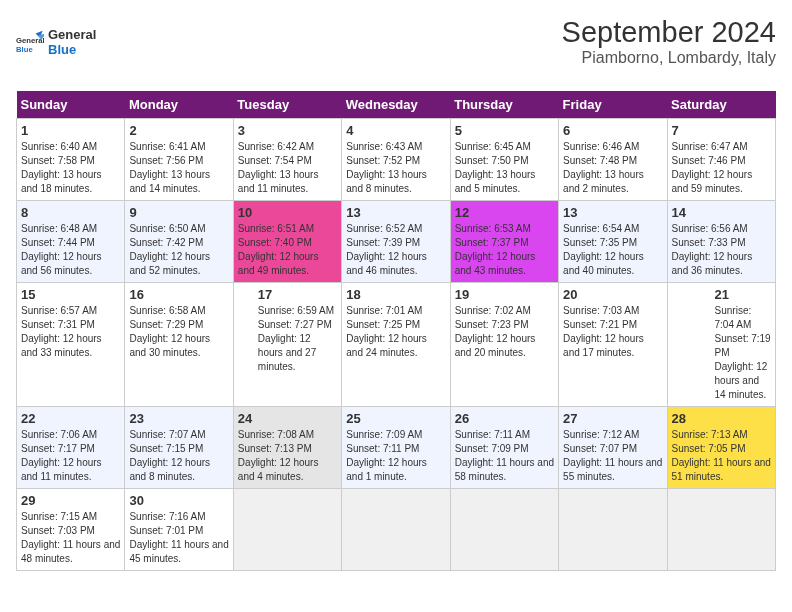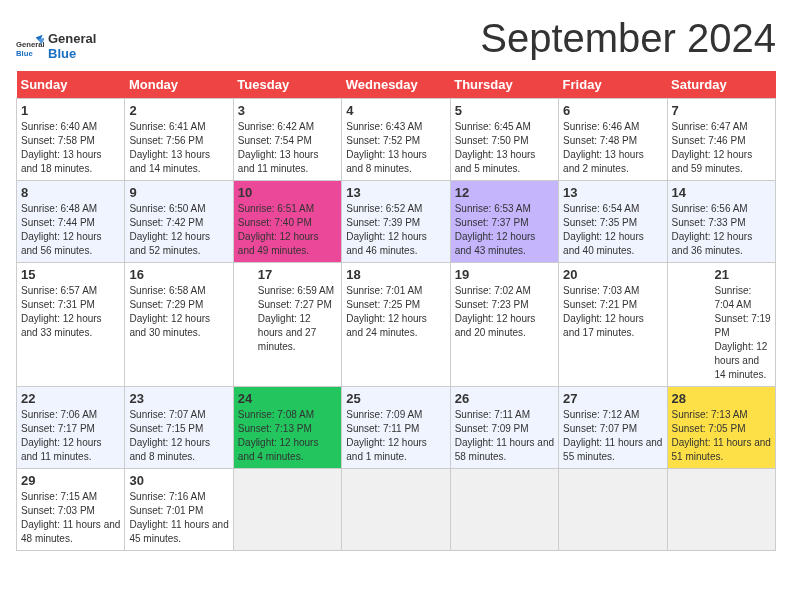--- a/index.html
+++ b/index.html
@@ -6,51 +6,51 @@
     body {
       font-family: Arial, sans-serif;
       background: #fff;
       width: 792px;
       min-height: 612px;
       padding: 16px;
     }
     .header-area {
       display: flex;
       justify-content: space-between;
-      align-items: flex-end;
-      margin-bottom: 10px;
+      align-items: center;
+      margin-bottom: 24px;
     }
     .logo {
       display: flex;
       align-items: center;
       gap: 4px;
     }
     .logo-bird {
       width: 28px;
       height: 28px;
     }
     .title-area {
       text-align: right;
     }
     .month-title {
-      font-size: 40px;
+      font-size: 29px;
       font-weight: normal;
       color: #333;
     }
     .location {
       font-size: 16px;
       color: #555;
     }
     table {
       width: 100%;
       border-collapse: collapse;
       font-size: 11px;
     }
     th {
-      background-color: #ef4444;
+      background-color: #701a75;
       color: #fff;
       padding: 6px 4px;
       text-align: left;
       font-size: 13px;
       font-weight: bold;
     }
     td {
       border: 1px solid #ccc;
       vertical-align: top;
       padding: 4px;
@@ -84,20 +84,21 @@
       <polygon points="32,10 42,8 36,18" fill="#5599dd"></polygon>
     </svg>
     <div>
       <div style="font-size:13px;font-weight:bold;color:#333;">
         <span style="color:#333;">General</span><br><span style="color:#1a6fc4;">Blue</span>
       </div>
     </div>
   </div>
   <div class="title-area">
     <div class="month-title">September 2024</div>
+    <div class="location">Piamborno, Lombardy, Italy</div>
   </div>
 </div>
 
 <table>
   <thead>
     <tr>
       <th>Sunday</th>
       <th>Monday</th>
       <th>Tuesday</th>
       <th>Wednesday</th>
@@ -191,21 +192,21 @@
         </div>
       </td>
         <td style="background-color: rgb(240, 244, 255);">
         <span class="day-number">13</span>
         <div class="day-info">
           Sunrise: 6:52 AM<br>
           Sunset: 7:39 PM<br>
           Daylight: 12 hours and 46 minutes.
         </div>
       </td>
-        <td style="background-color: #c4b5fd;">
+        <td style="background-color: #d946ef;">
         <span class="day-number">12</span>
         <div class="day-info">
           Sunrise: 6:53 AM<br>
           Sunset: 7:37 PM<br>
           Daylight: 12 hours and 43 minutes.
         </div>
       </td>
         <td style="background-color: rgb(240, 244, 255);">
         <span class="day-number">13</span>
         <div class="day-info">
@@ -291,21 +292,21 @@
         </div>
       </td>
         <td style="background-color: rgb(240, 244, 255);">
         <span class="day-number">23</span>
         <div class="day-info">
           Sunrise: 7:07 AM<br>
           Sunset: 7:15 PM<br>
           Daylight: 12 hours and 8 minutes.
         </div>
       </td>
-        <td style="background-color: #22c55e;">
+        <td style="background-color: #e5e5e5;">
         <span class="day-number">24</span>
         <div class="day-info">
           Sunrise: 7:08 AM<br>
           Sunset: 7:13 PM<br>
           Daylight: 12 hours and 4 minutes.
         </div>
       </td>
         <td style="background-color: rgb(240, 244, 255);">
         <span class="day-number">25</span>
         <div class="day-info">

